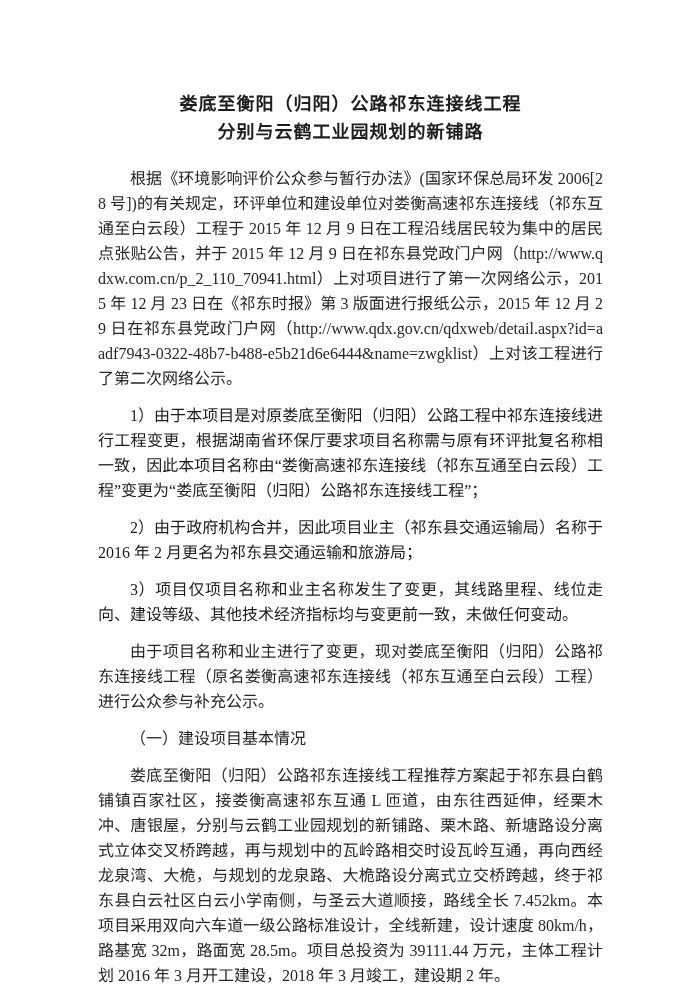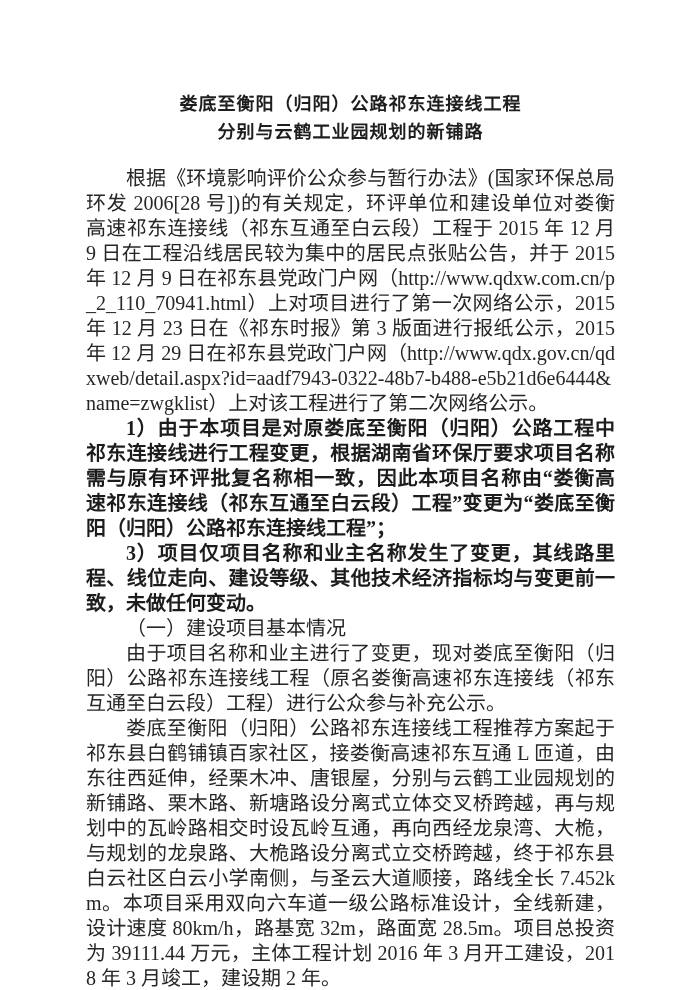--- a/index.html
+++ b/index.html
@@ -25,45 +25,46 @@
     font-size: 18px;
     font-weight: bold;
     line-height: 28px;
     color: #1e1e1e;
   }
   .doc-title .title-line {
     display: block;
     letter-spacing: 1px;
   }
   .para {
-    margin: 0;
-    font-size: 20px;
+    margin: 12px;
+    font-size: 16px;
     line-height: 25px;
     text-align: justify;
     text-indent: 2em;
     word-break: break-all;
     color: #262626;
   }
   .para.b {
-    font-weight: bold;
+    font-weight: normal;
     color: #1c1c1c;
   }
 </style>
 </head>
 <body>
 
 <div class="page">
 
   <h1 class="doc-title">
     <span class="title-line">娄底至衡阳（归阳）公路祁东连接线工程</span>
     <span class="title-line">分别与云鹤工业园规划的新铺路</span>
   </h1>
 
   <p class="para">根据《环境影响评价公众参与暂行办法》(国家环保总局环发 2006[28 号])的有关规定，环评单位和建设单位对娄衡高速祁东连接线（祁东互通至白云段）工程于 2015 年 12 月 9 日在工程沿线居民较为集中的居民点张贴公告，并于 2015 年 12 月 9 日在祁东县党政门户网（http://www.qdxw.com.cn/p_2_110_70941.html）上对项目进行了第一次网络公示，2015 年 12 月 23 日在《祁东时报》第 3 版面进行报纸公示，2015 年 12 月 29 日在祁东县党政门户网（http://www.qdx.gov.cn/qdxweb/detail.aspx?id=aadf7943-0322-48b7-b488-e5b21d6e6444&amp;name=zwgklist）上对该工程进行了第二次网络公示。</p>
   <p class="para b">1）由于本项目是对原娄底至衡阳（归阳）公路工程中祁东连接线进行工程变更，根据湖南省环保厅要求项目名称需与原有环评批复名称相一致，因此本项目名称由“娄衡高速祁东连接线（祁东互通至白云段）工程”变更为“娄底至衡阳（归阳）公路祁东连接线工程”；</p>
+  <p class="para b">2）由于政府机构合并，因此项目业主（祁东县交通运输局）名称于 2016 年 2 月更名为祁东县交通运输和旅游局；</p>
   <p class="para b">3）项目仅项目名称和业主名称发生了变更，其线路里程、线位走向、建设等级、其他技术经济指标均与变更前一致，未做任何变动。</p>
+  <p class="para">由于项目名称和业主进行了变更，现对娄底至衡阳（归阳）公路祁东连接线工程（原名娄衡高速祁东连接线（祁东互通至白云段）工程）进行公众参与补充公示。</p>
   <p class="para">（一）建设项目基本情况</p>
-  <p class="para">由于项目名称和业主进行了变更，现对娄底至衡阳（归阳）公路祁东连接线工程（原名娄衡高速祁东连接线（祁东互通至白云段）工程）进行公众参与补充公示。</p>
   <p class="para">娄底至衡阳（归阳）公路祁东连接线工程推荐方案起于祁东县白鹤铺镇百家社区，接娄衡高速祁东互通 L 匝道，由东往西延伸，经栗木冲、唐银屋，分别与云鹤工业园规划的新铺路、栗木路、新塘路设分离式立体交叉桥跨越，再与规划中的瓦岭路相交时设瓦岭互通，再向西经龙泉湾、大桅，与规划的龙泉路、大桅路设分离式立交桥跨越，终于祁东县白云社区白云小学南侧，与圣云大道顺接，路线全长 7.452km。本项目采用双向六车道一级公路标准设计，全线新建，设计速度 80km/h，路基宽 32m，路面宽 28.5m。项目总投资为 39111.44 万元，主体工程计划 2016 年 3 月开工建设，2018 年 3 月竣工，建设期 2 年。</p>
   <p class="para">（二）征求公众意见的范围及主要事项</p>
   <p class="para">8）征求公众意见的主要事项</p>
 
 </div>
 
 </body></html>

